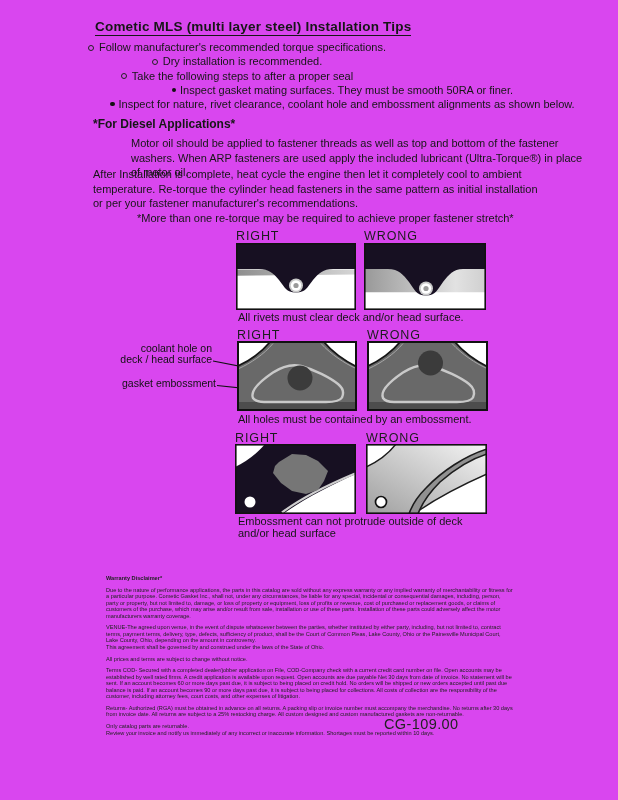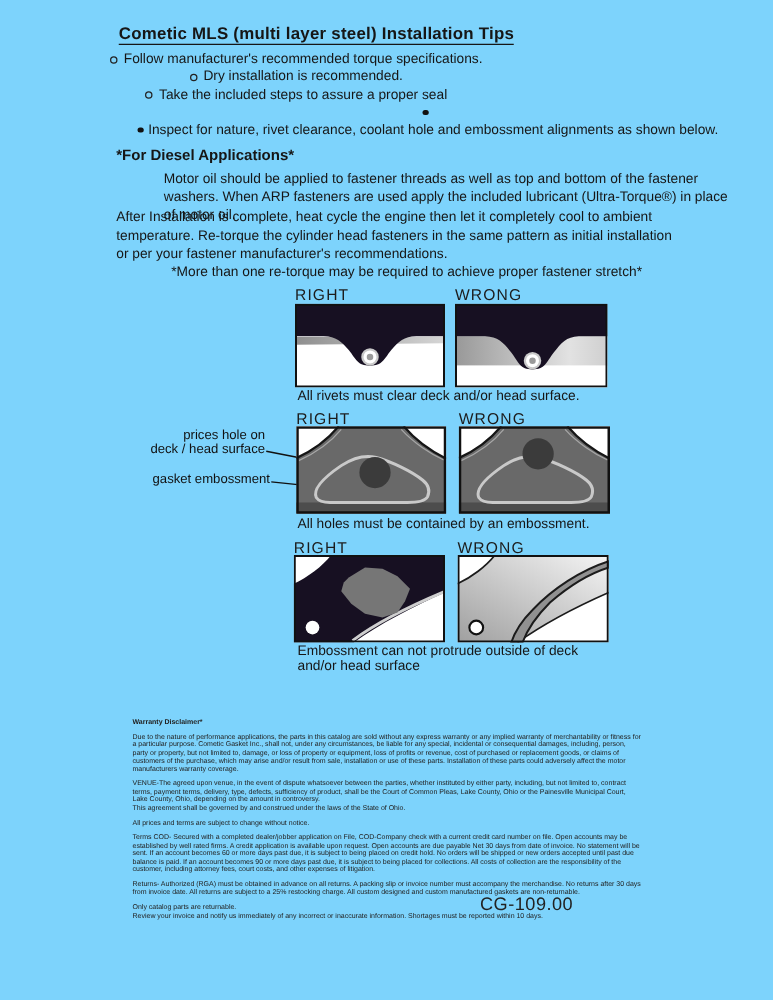--- a/index.html
+++ b/index.html
@@ -1,16 +1,16 @@
 <!DOCTYPE html>
 <html><head>
 <meta charset="utf-8">
 <style>
   html,body{margin:0;padding:0;background:#fff;}
-  .page{position:relative;width:618px;height:800px;background:#7dd3fc;overflow:hidden;
+  .page{position:relative;width:618px;height:800px;background:#d946ef;overflow:hidden;
         font-family:"Liberation Sans", sans-serif;color:#161616;}
 
   .title{position:absolute;left:95px;top:19px;font-size:13.5px;font-weight:bold;
          border-bottom:1.6px solid #161616;padding-bottom:1px;letter-spacing:0.2px;}
 
   .bullets{position:absolute;left:88px;top:41px;}
   .subbullets{position:absolute;left:110px;top:84px;}
   .b{display:flex;align-items:flex-start;height:14.3px;justify-content:center;}
   .circ{width:4px;height:4px;border:1.1px solid #222;border-radius:50%;margin:3.5px 5px 0 0;flex:none;}
   .dot{width:4.5px;height:4.5px;background:#111;border-radius:50%;margin:3.5px 4px 0 0;flex:none;}
@@ -45,27 +45,28 @@
     <div class="b">
       <span class="circ"></span>
       <span class="bt">Follow manufacturer's recommended torque specifications.</span>
     </div>
     <div class="b">
       <span class="circ"></span>
       <span class="bt">Dry installation is recommended.</span>
     </div>
     <div class="b">
       <span class="circ"></span>
-      <span class="bt">Take the included steps to assure a proper seal</span>
+      <span class="bt">Take the following steps to after a proper seal</span>
     </div>
   </div>
 
   <div class="subbullets">
     <div class="b">
       <span class="dot"></span>
+      <span class="bt">Inspect gasket mating surfaces.  They must be smooth 50RA or finer.</span>
     </div>
     <div class="b">
       <span class="dot"></span>
       <span class="bt">Inspect for nature, rivet clearance, coolant hole and embossment alignments as shown below.</span>
     </div>
   </div>
 
   <div class="dheading">*For Diesel Applications*</div>
   <div class="dpara dp1">Motor oil should be applied to fastener threads as well as top and bottom of the fastener washers. When ARP fasteners are used apply the included lubricant (Ultra-Torque®) in place of motor oil.</div>
   <div class="dpara dp2">After Installation is complete, heat cycle the engine then let it completely cool to ambient temperature. Re-torque the cylinder head fasteners in the same pattern as initial installation or per your fastener manufacturer's recommendations.</div>
@@ -111,21 +112,21 @@
     </g>
     <rect x="0.8" y="0.8" width="120.4" height="65.4" fill="none" stroke="#111" stroke-width="1.6"></rect>
   </svg>
 
   <div class="caption" style="top:312px;text-align:right;">All rivets must clear deck and/or head surface.</div>
 
   <div class="lbl" style="left:237px;top:328px;">RIGHT</div>
   <div class="lbl" style="left:367px;top:328px;width:121px;">WRONG</div>
 
   <div class="sidelabel" style="left:100px;top:343px;width:112px;">
-    <div>prices hole on</div>
+    <div>coolant hole on</div>
     <div>deck / head surface</div>
   </div>
   <div class="sidelabel" style="left:100px;top:378px;width:116px;">gasket embossment</div>
 
   <svg class="leaders" width="265" height="80" viewBox="0 0 265 80">
     <line x1="93" y1="21" x2="180" y2="38" stroke="#111" stroke-width="1.2"></line>
     <line x1="97" y1="45.5" x2="155" y2="51.5" stroke="#111" stroke-width="1.2"></line>
   </svg>
 
   <svg class="figure" style="left:237px;top:341px;" width="120" height="70" viewBox="0 0 120 70">

